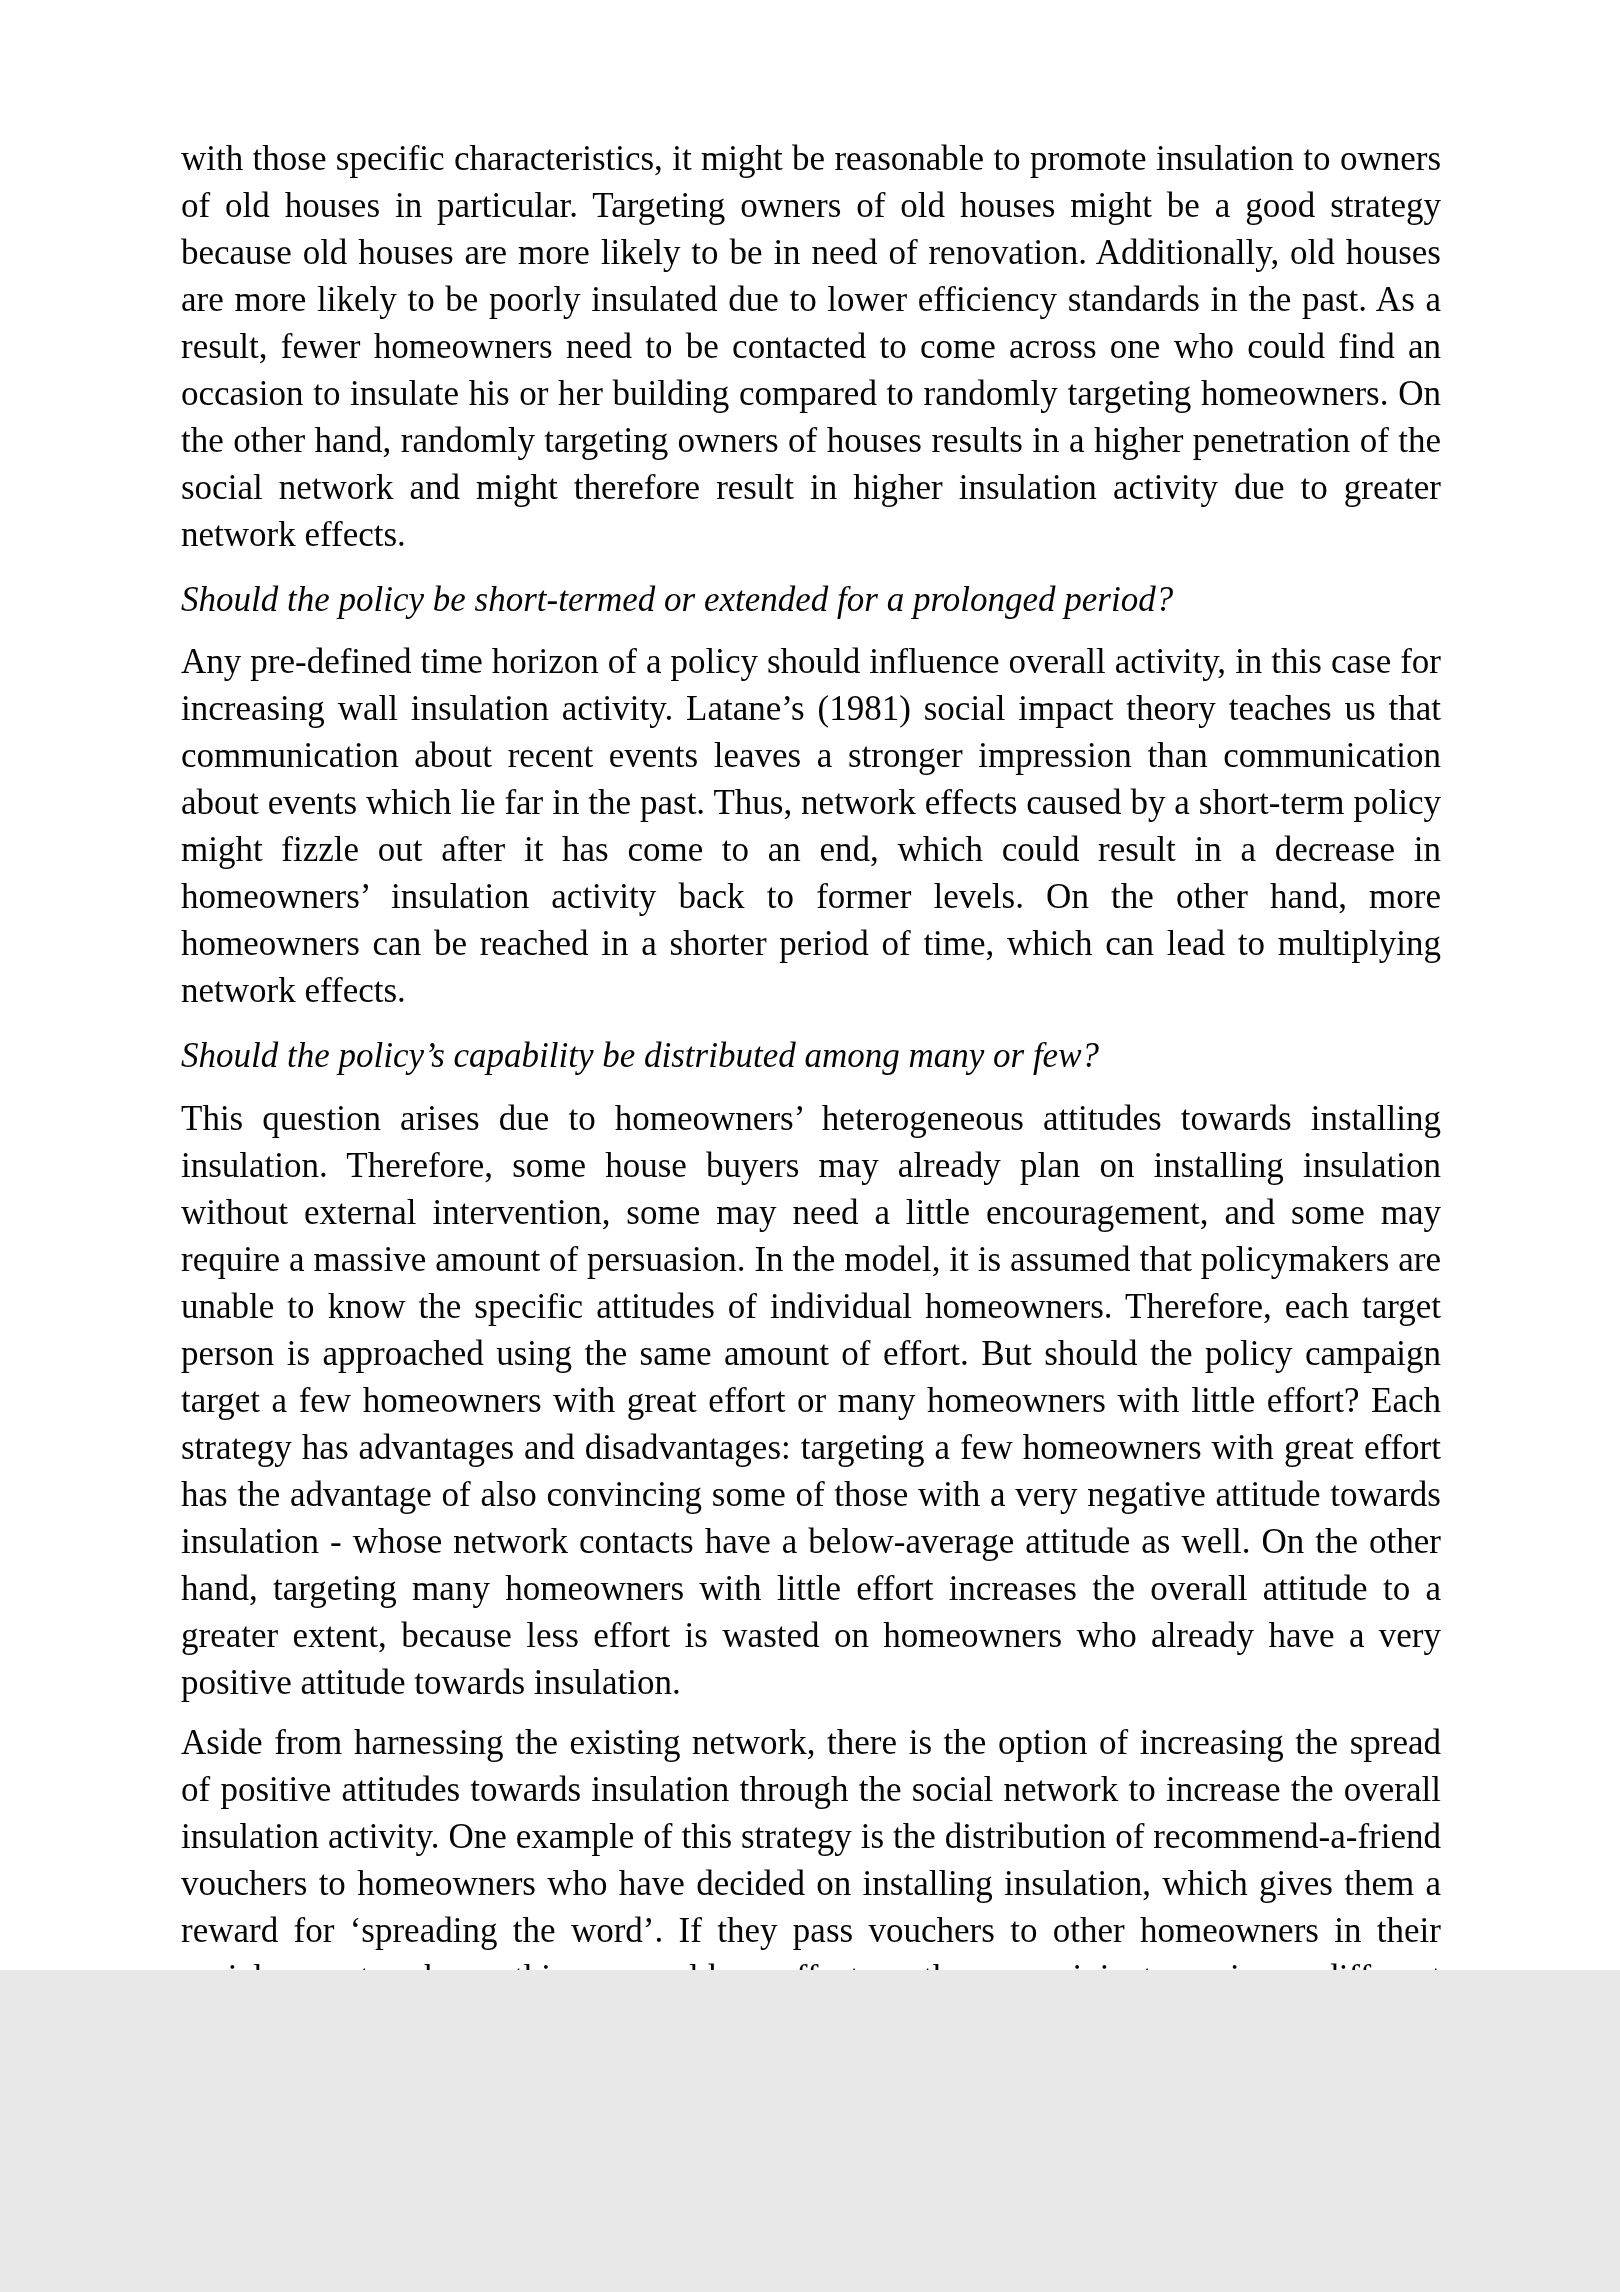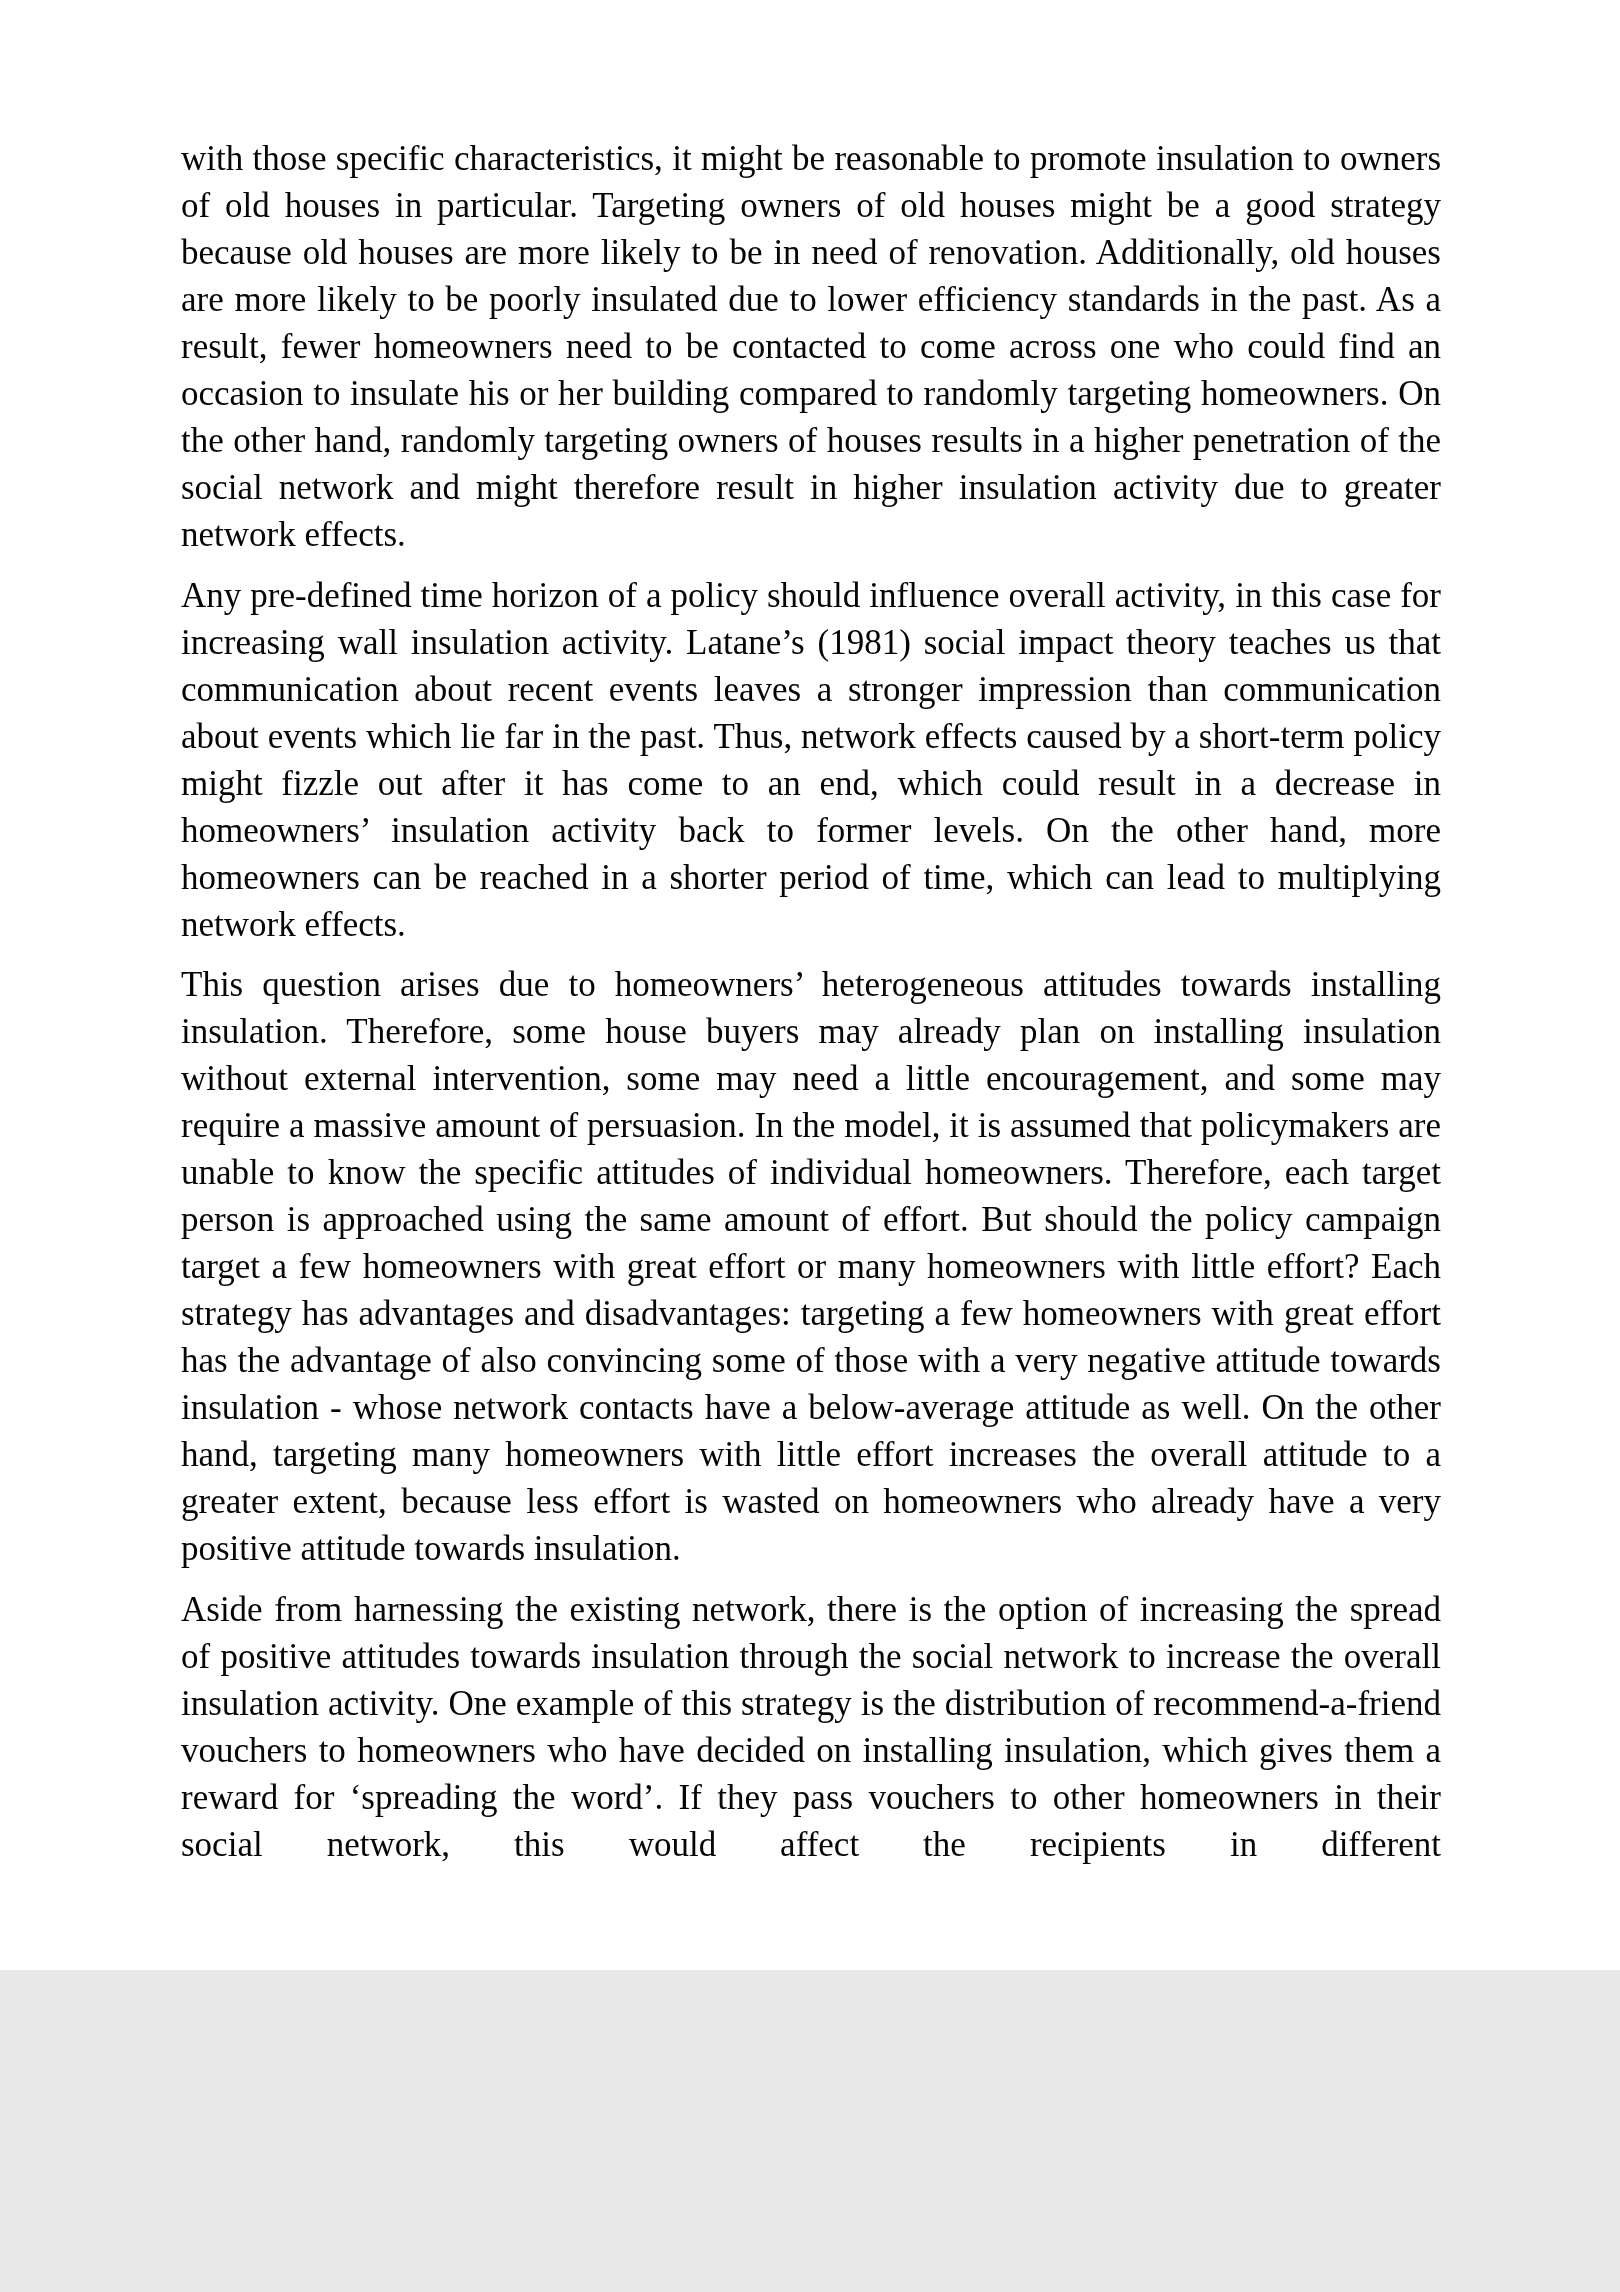--- a/index.html
+++ b/index.html
@@ -52,19 +52,21 @@
     font-weight: bold;
     line-height: 47px;
   }
 </style>
 </head>
 <body>
 
 <div class="page">
   <main class="text-block">
     <p class="body">with those specific characteristics, it might be reasonable to promote insulation to owners of old houses in particular. Targeting owners of old houses might be a good strategy because old houses are more likely to be in need of renovation. Additionally, old houses are more likely to be poorly insulated due to lower efficiency standards in the past. As a result, fewer homeowners need to be contacted to come across one who could find an occasion to insulate his or her building compared to randomly targeting homeowners. On the other hand, randomly targeting owners of houses results in a higher penetration of the social network and might therefore result in higher insulation activity due to greater network effects.</p>
+    <p class="question">Should the policy be short-termed or extended for a prolonged period?</p>
     <p class="body">Any pre-defined time horizon of a policy should influence overall activity, in this case for increasing wall insulation activity. Latane’s (1981) social impact theory teaches us that communication about recent events leaves a stronger impression than communication about events which lie far in the past. Thus, network effects caused by a short-term policy might fizzle out after it has come to an end, which could result in a decrease in homeowners’ insulation activity back to former levels. On the other hand, more homeowners can be reached in a shorter period of time, which can lead to multiplying network effects.</p>
+    <p class="question">Should the policy’s capability be distributed among many or few?</p>
     <p class="body">This question arises due to homeowners’ heterogeneous attitudes towards installing insulation. Therefore, some house buyers may already plan on installing insulation without external intervention, some may need a little encouragement, and some may require a massive amount of persuasion. In the model, it is assumed that policymakers are unable to know the specific attitudes of individual homeowners. Therefore, each target person is approached using the same amount of effort. But should the policy campaign target a few homeowners with great effort or many homeowners with little effort? Each strategy has advantages and disadvantages: targeting a few homeowners with great effort has the advantage of also convincing some of those with a very negative attitude towards insulation - whose network contacts have a below-average attitude as well. On the other hand, targeting many homeowners with little effort increases the overall attitude to a greater extent, because less effort is wasted on homeowners who already have a very positive attitude towards insulation.</p>
     <p class="body fill-last">Aside from harnessing the existing network, there is the option of increasing the spread of positive attitudes towards insulation through the social network to increase the overall insulation activity. One example of this strategy is the distribution of recommend-a-friend vouchers to homeowners who have decided on installing insulation, which gives them a reward for ‘spreading the word’. If they pass vouchers to other homeowners in their social network, this would affect the recipients in different</p>
   </main>
   <footer class="page-number">79</footer>
 </div>
 
 
 </body></html>

